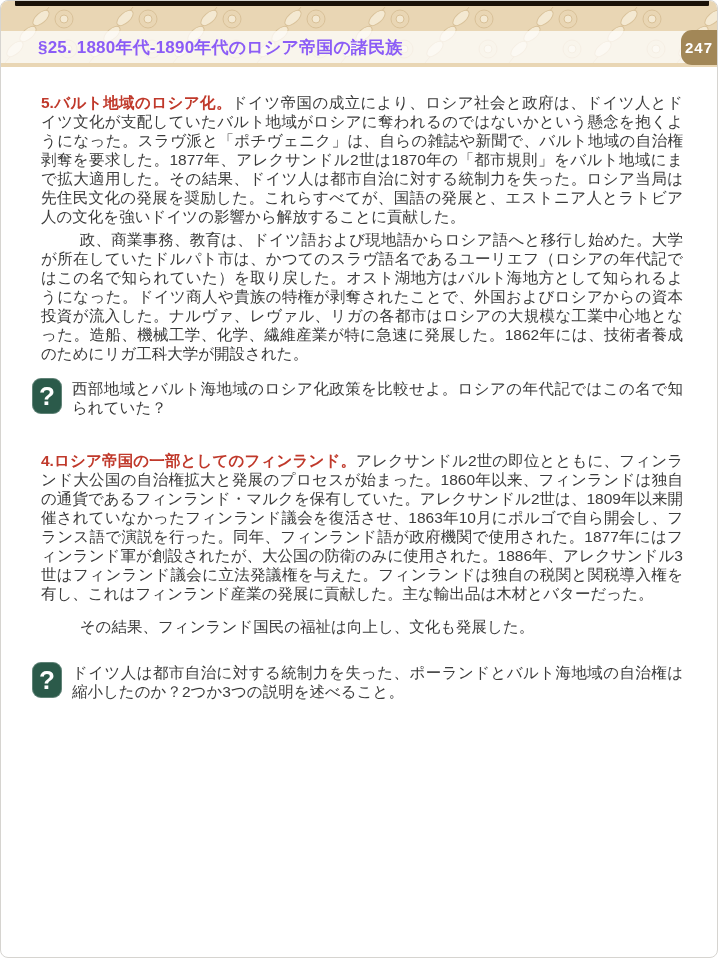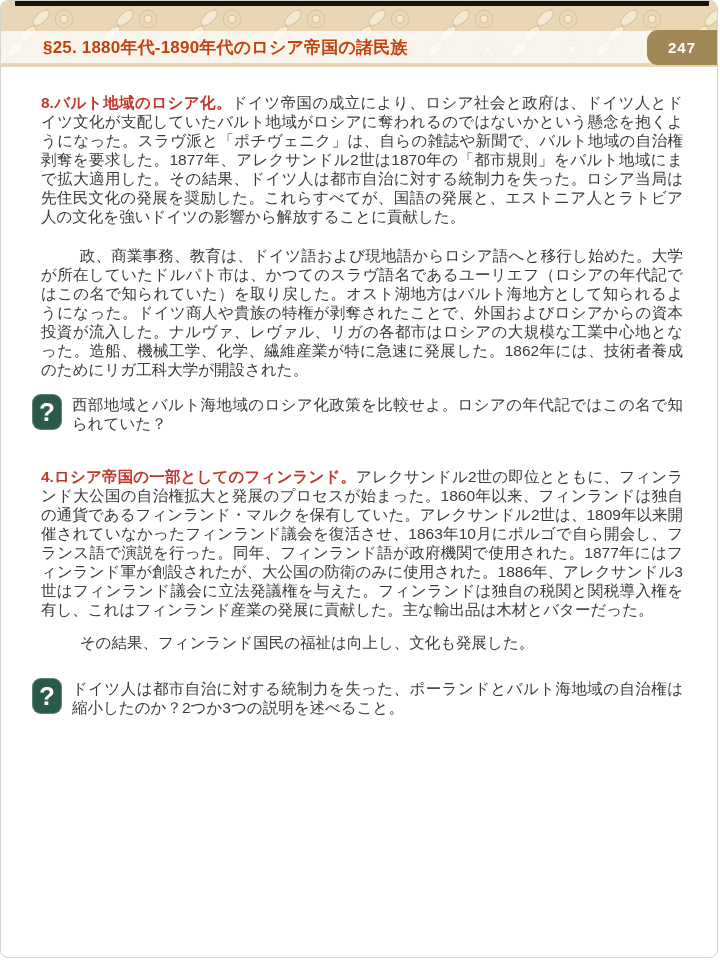--- a/index.html
+++ b/index.html
@@ -20,41 +20,41 @@
   .top-strip {
     position:absolute; top:0; left:14px; right:8px; height:5px;
     background:#1a1108; border-radius:0 0 1px 1px;
   }
   .title-bar {
     position:absolute; left:0; right:0; top:30px; height:32px;
     background:rgba(255,255,255,0.74);
     display:flex; align-items:center;
   }
   .title {
-    margin:0; padding-left:42px;
-    font-size:17px; font-weight:bold; color:#c2410c; letter-spacing:0.2px;
+    margin:9px; padding-left:28px;
+    font-size:17px; font-weight:bold; color:#8b5cf6; letter-spacing:0.2px;
     white-space:nowrap;
   }
   .page-badge {
-    position:absolute; right:0; top:29px; width:70px; height:35px;
+    position:absolute; right:0; top:29px; width:36px; height:35px;
     background:#a28757; border-radius:11px 0 0 11px;
     color:#ffffff; font-weight:bold; font-size:15px; letter-spacing:1px;
     display:flex; align-items:center; justify-content:center;
     z-index:2;
   }
 
   
   .content {
     padding: 26px 34px 0 40px;
     font-size: 15.5px; line-height: 19px;
     color: #3b3b3b;
     text-align: justify;
   }
   .para { margin: 0; }
-  .para + .para-indent { margin-top: 20px; }
+  .para + .para-indent { margin-top: 4px; }
   .sec-heading { color:#c0392b; font-weight:bold; }
   .para-indent { text-indent: 2.5em; margin: 0 0 14px 0; }
   .result-line { text-indent: 2.5em; margin: 14px 0 0 0; }
 
   
   .question {
     display:flex; align-items:flex-start; gap:10px;
     margin: 15px 0 34px -9px;
   }
   .question.second { margin: 26px 0 0 -9px; }
@@ -93,21 +93,21 @@
     </svg>
     <div class="top-strip"></div>
     <div class="title-bar">
       <h1 class="title">§25. 1880年代-1890年代のロシア帝国の諸民族</h1>
     </div>
     <div class="page-badge">247</div>
   </div>
 
   <div class="content">
 
-    <p class="para"><span class="sec-heading">8.バルト地域のロシア化。</span><span>ドイツ帝国の成立により、ロシア社会と政府は、ドイツ人とドイツ文化が支配していたバルト地域がロシアに奪われるのではないかという懸念を抱くようになった。スラヴ派と「ポチヴェニク」は、自らの雑誌や新聞で、バルト地域の自治権剥奪を要求した。1877年、アレクサンドル2世は1870年の「都市規則」をバルト地域にまで拡大適用した。その結果、ドイツ人は都市自治に対する統制力を失った。ロシア当局は先住民文化の発展を奨励した。これらすべてが、国語の発展と、エストニア人とラトビア人の文化を強いドイツの影響から解放することに貢献した。</span></p>
+    <p class="para"><span class="sec-heading">5.バルト地域のロシア化。</span><span>ドイツ帝国の成立により、ロシア社会と政府は、ドイツ人とドイツ文化が支配していたバルト地域がロシアに奪われるのではないかという懸念を抱くようになった。スラヴ派と「ポチヴェニク」は、自らの雑誌や新聞で、バルト地域の自治権剥奪を要求した。1877年、アレクサンドル2世は1870年の「都市規則」をバルト地域にまで拡大適用した。その結果、ドイツ人は都市自治に対する統制力を失った。ロシア当局は先住民文化の発展を奨励した。これらすべてが、国語の発展と、エストニア人とラトビア人の文化を強いドイツの影響から解放することに貢献した。</span></p>
 
     <p class="para-indent">政、商業事務、教育は、ドイツ語および現地語からロシア語へと移行し始めた。大学が所在していたドルパト市は、かつてのスラヴ語名であるユーリエフ（ロシアの年代記ではこの名で知られていた）を取り戻した。オスト湖地方はバルト海地方として知られるようになった。ドイツ商人や貴族の特権が剥奪されたことで、外国およびロシアからの資本投資が流入した。ナルヴァ、レヴァル、リガの各都市はロシアの大規模な工業中心地となった。造船、機械工学、化学、繊維産業が特に急速に発展した。1862年には、技術者養成のためにリガ工科大学が開設された。</p>
 
     <div class="question">
       <div class="q-icon">?</div>
       <div class="q-text">西部地域とバルト海地域のロシア化政策を比較せよ。ロシアの年代記ではこの名で知られていた？</div>
     </div>
 
     <p class="para"><span class="sec-heading">4.ロシア帝国の一部としてのフィンランド。</span><span>アレクサンドル2世の即位とともに、フィンランド大公国の自治権拡大と発展のプロセスが始まった。1860年以来、フィンランドは独自の通貨であるフィンランド・マルクを保有していた。アレクサンドル2世は、1809年以来開催されていなかったフィンランド議会を復活させ、1863年10月にポルゴで自ら開会し、フランス語で演説を行った。同年、フィンランド語が政府機関で使用された。1877年にはフィンランド軍が創設されたが、大公国の防衛のみに使用された。1886年、アレクサンドル3世はフィンランド議会に立法発議権を与えた。フィンランドは独自の税関と関税導入権を有し、これはフィンランド産業の発展に貢献した。主な輸出品は木材とバターだった。</span></p>
 

